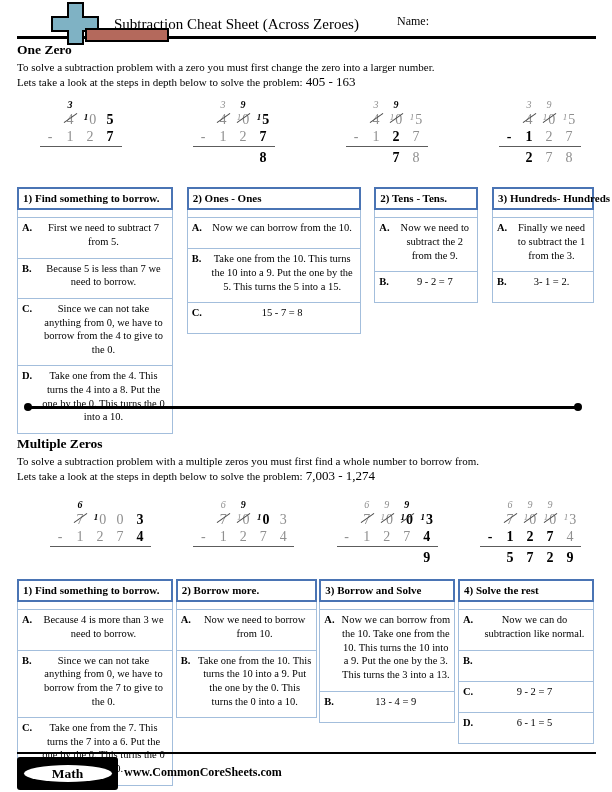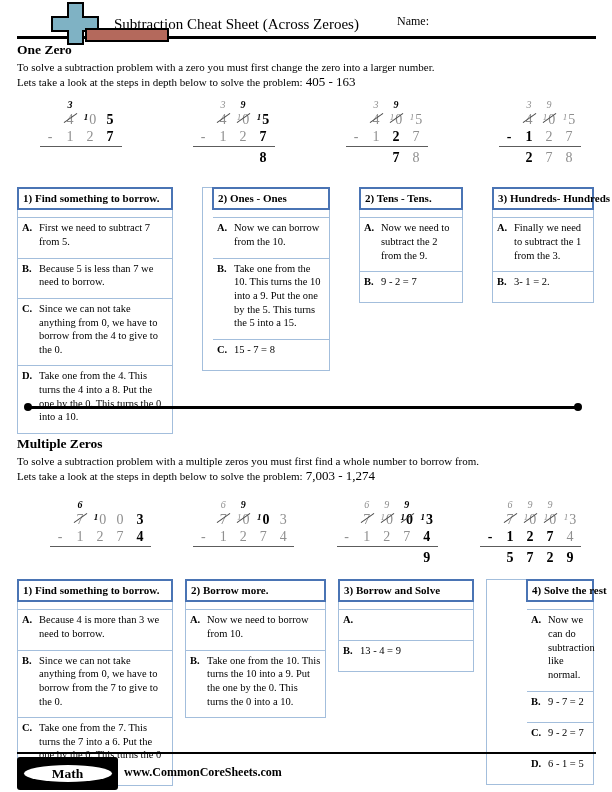--- a/index.html
+++ b/index.html
@@ -48,35 +48,35 @@
     border-left:1.3px solid #4a4a4a;transform:rotate(55deg);
   }
   .sub-row{border-bottom:1.6px solid #5c5c5c;height:18px;}
   .result{margin-top:2px;}
   
   .boxes{position:absolute;left:0;right:1px;display:flex;justify-content:space-between;align-items:flex-start;}
   .sec0 .boxes{top:145px;}
   .sec1 .boxes{top:143px;}
   .box{border:1px solid var(--light-blue);background:#fff;font-size:10.5px;line-height:1.3;box-sizing:border-box;}
   .sec0 .box:nth-child(1){width:156px;}
-  .sec0 .box:nth-child(2){width:128px;padding-left:10px;}
+  .sec0 .box:nth-child(2){width:174px;}
   .sec0 .box:nth-child(3){width:104px;}
   .sec0 .box:nth-child(4){width:102px;}
   .sec1 .box:nth-child(1){width:156px;}
   .sec1 .box:nth-child(2){width:141px;}
   .sec1 .box:nth-child(3){width:136px;}
-  .sec1 .box:nth-child(4){width:108px;padding-left:40px;}
+  .sec1 .box:nth-child(4){width:136px;}
   .box-title{
     border:2px solid var(--accent-blue);margin:-1px -1px 7px -1px;
     padding:2px 4px 3px;font-weight:bold;font-size:11px;background:#fff;white-space:nowrap;
   }
   .step{display:flex;padding:3px 4px 9px 4px;border-top:1px solid var(--light-blue);min-height:18px;}
   .step:first-of-type{border-top:none;}
   .step-label{font-weight:bold;width:17px;flex:none;}
-  .step-text{flex:1;}
+  .step-text{flex:1;text-align:center;}
   
   .divider{position:absolute;left:28px;right:34px;top:406px;height:2.5px;background:#000;}
   .divider::before,.divider::after{
     content:"";position:absolute;top:-3px;width:8px;height:8px;border-radius:50%;background:#000;
   }
   .divider::before{left:-4px;}
   .divider::after{right:-4px;}
   
   .rule-bottom{position:absolute;left:17px;right:16px;top:752px;height:2px;background:#000;}
   .badge{
@@ -403,35 +403,35 @@
             </div>
             <div class="step">
               <span class="step-label">B.</span>
               <span class="step-text">Take one from the 10. This turns the 10 into a 9. Put the one by the 0. This turns the 0 into a 10.</span>
             </div>
           </div>
           <div class="box">
             <div class="box-title">3) Borrow and Solve</div>
             <div class="step">
               <span class="step-label">A.</span>
+              <span class="step-text">Now we can borrow from the 10. Take one from the 10. This turns the 10 into a 9. Put the one by the 3. This turns the 3 into a 13.</span>
             </div>
             <div class="step">
               <span class="step-label">B.</span>
               <span class="step-text">13 - 4 = 9</span>
             </div>
           </div>
           <div class="box">
             <div class="box-title">4) Solve the rest</div>
             <div class="step">
               <span class="step-label">A.</span>
               <span class="step-text">Now we can do subtraction like normal.</span>
             </div>
             <div class="step">
               <span class="step-label">B.</span>
-              <span class="step-text">9 - 7 = 2</span>
             </div>
             <div class="step">
               <span class="step-label">C.</span>
               <span class="step-text">9 - 2 = 7</span>
             </div>
             <div class="step">
               <span class="step-label">D.</span>
               <span class="step-text">6 - 1 = 5</span>
             </div>
           </div>

